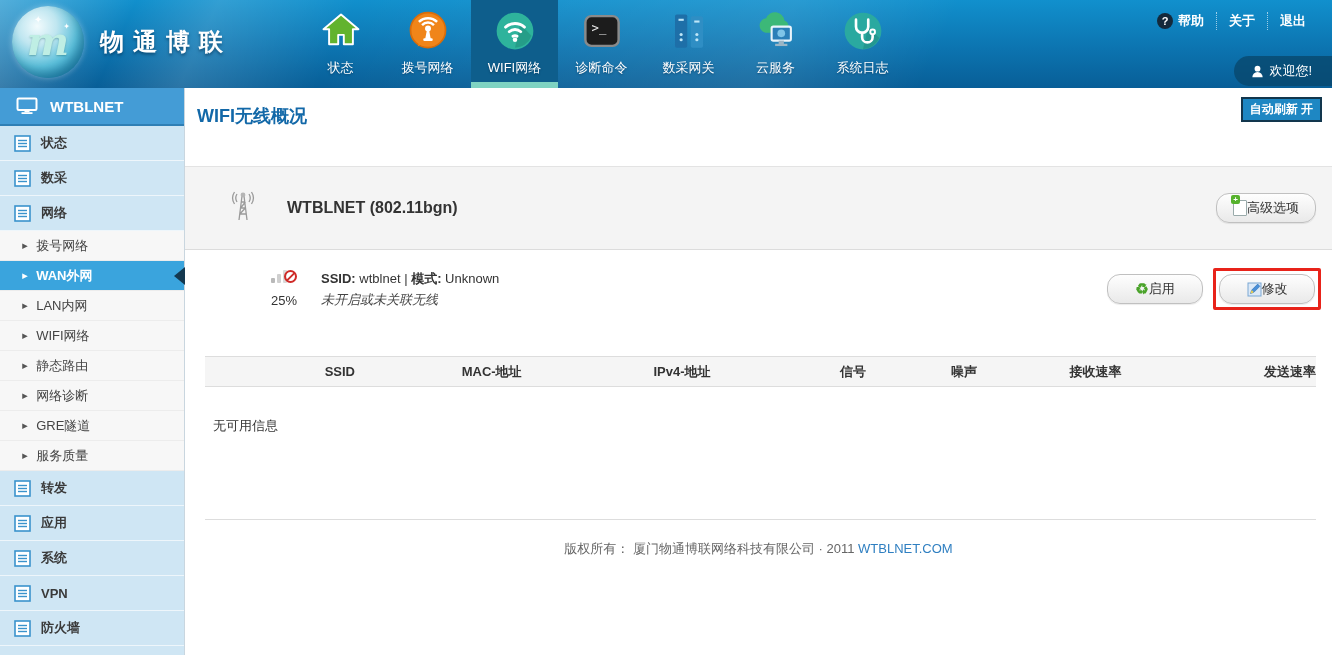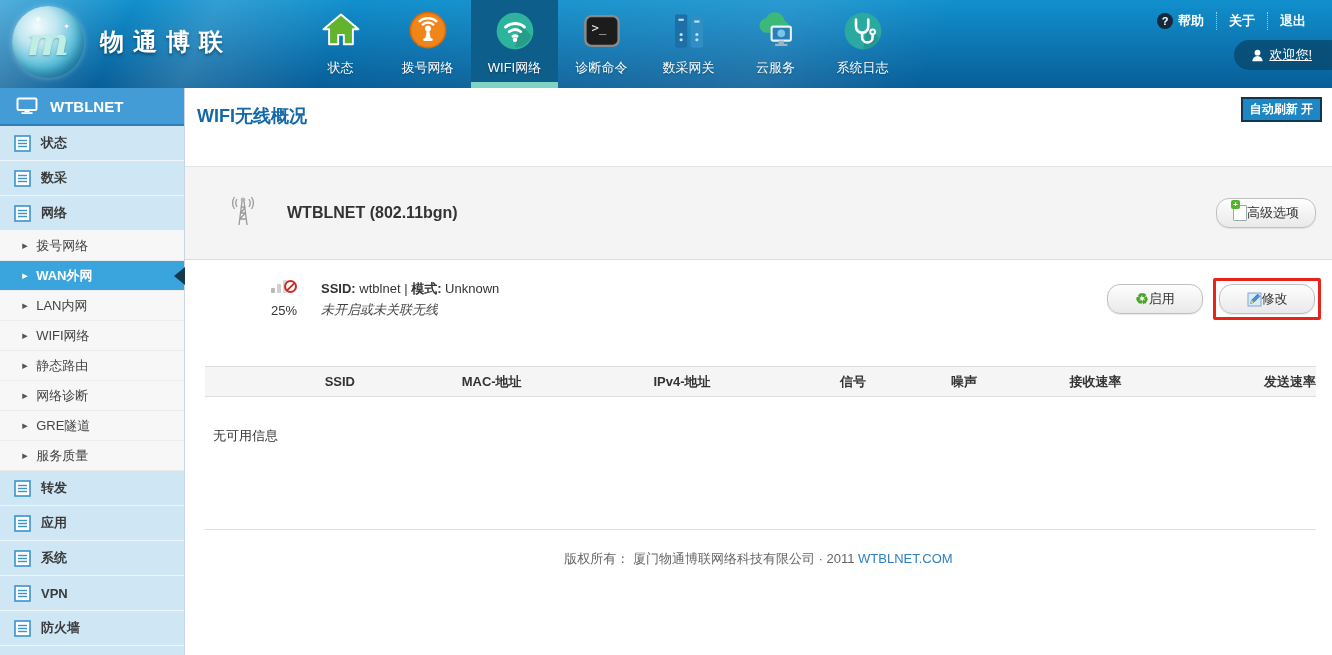--- a/index.html
+++ b/index.html
@@ -34,23 +34,23 @@
   .nav-item.active { background:#0e5e8c; }
   .nav-item.active::after { content:""; position:absolute; left:0; right:0; bottom:0;
     height:6px; background:#7fd3c2; }
 
   .toplinks { position:absolute; top:12px; right:14px; display:flex; align-items:center;
     color:#fff; font-size:13px; font-weight:bold; }
   .toplinks .tl { padding:0 12px; cursor:pointer; display:flex; align-items:center; gap:5px; }
   .toplinks .tl + .tl { border-left:1px dotted rgba(255,255,255,.6); }
   .qicon { width:16px; height:16px; border-radius:50%; background:#14293b; color:#fff;
     font-size:11px; display:inline-flex; align-items:center; justify-content:center; font-weight:bold; }
-  .welcome { position:absolute; top:40px; right:0; height:30px; padding:0 20px 0 16px;
+  .welcome { position:absolute; top:56px; right:0; height:30px; padding:0 20px 0 16px;
     background:rgba(8,70,106,.75); border-radius:16px 0 0 16px; display:flex;
-    align-items:center; gap:4px; color:#fff; font-size:13px; cursor:pointer;text-decoration:underline; }
+    align-items:center; gap:4px; color:#fff; font-size:13px; cursor:pointer; }
 
   
   .shell { display:flex; height:567px; }
   .sidebar { width:185px; background:#cfe6f4; border-right:1px solid #c9d6df; }
   .side-head { height:38px; background:#449cd6; border-bottom:2px solid #2f7fb5;
     display:flex; align-items:center; gap:12px; padding-left:16px;
     color:#fff; font-size:15px; font-weight:bold; }
   .side-group { height:35px; background:#cfe6f4; border-bottom:1px solid #eef6fb;
     display:flex; align-items:center; gap:10px; padding-left:14px;
     font-size:13px; font-weight:bold; color:#3a3a3a; cursor:pointer; }
@@ -64,21 +64,21 @@
     margin-top:-9px; border-top:9px solid transparent; border-bottom:9px solid transparent;
     border-right:11px solid #14384f; }
 
   
   .content { position:relative; flex:1; background:#fff; }
   .page-title { padding:16px 0 0 12px; color:#1268a8; font-size:18px; font-weight:bold; }
   .auto-refresh { position:absolute; top:9px; right:10px; background:#1e87c3;
     border:2px solid #12364d; color:#fff; font-size:12px; font-weight:bold;
     padding:2px 7px; cursor:pointer; }
 
-  .band { margin-top:38px; height:94px; background:#f4f4f4;
+  .band { margin-top:38px; height:84px; background:#f4f4f4;
     border-top:1px solid #e3e3e3; border-bottom:1px solid #dcdcdc;
     display:flex; align-items:center; }
   .band .tower { margin-left:40px; }
   .band .wifi-name { margin-left:26px; font-size:16px; font-weight:bold; color:#333; }
   .band .spacer { flex:1; }
 
   .btn { display:inline-flex; align-items:center; justify-content:center; gap:0;
     background:linear-gradient(#fefefe,#e9e9e9); border:1px solid #c0c0c0;
     border-radius:13px; font-size:13px; color:#333; cursor:pointer;
     box-shadow:0 1px 1px rgba(0,0,0,.08); }

